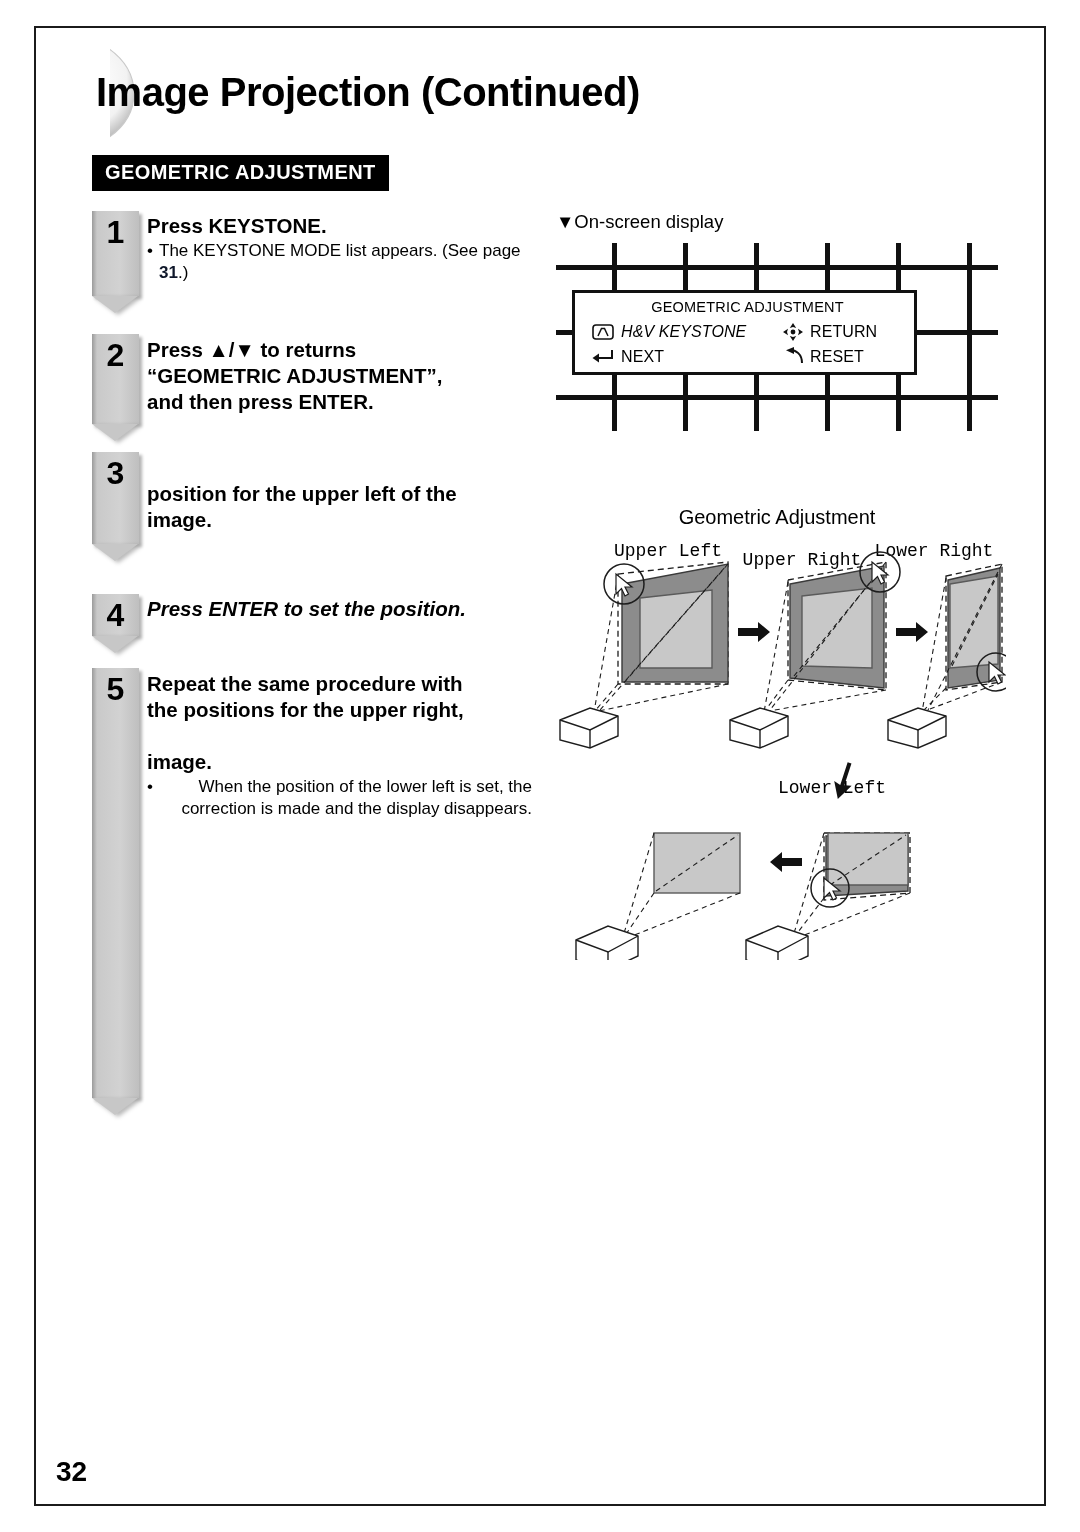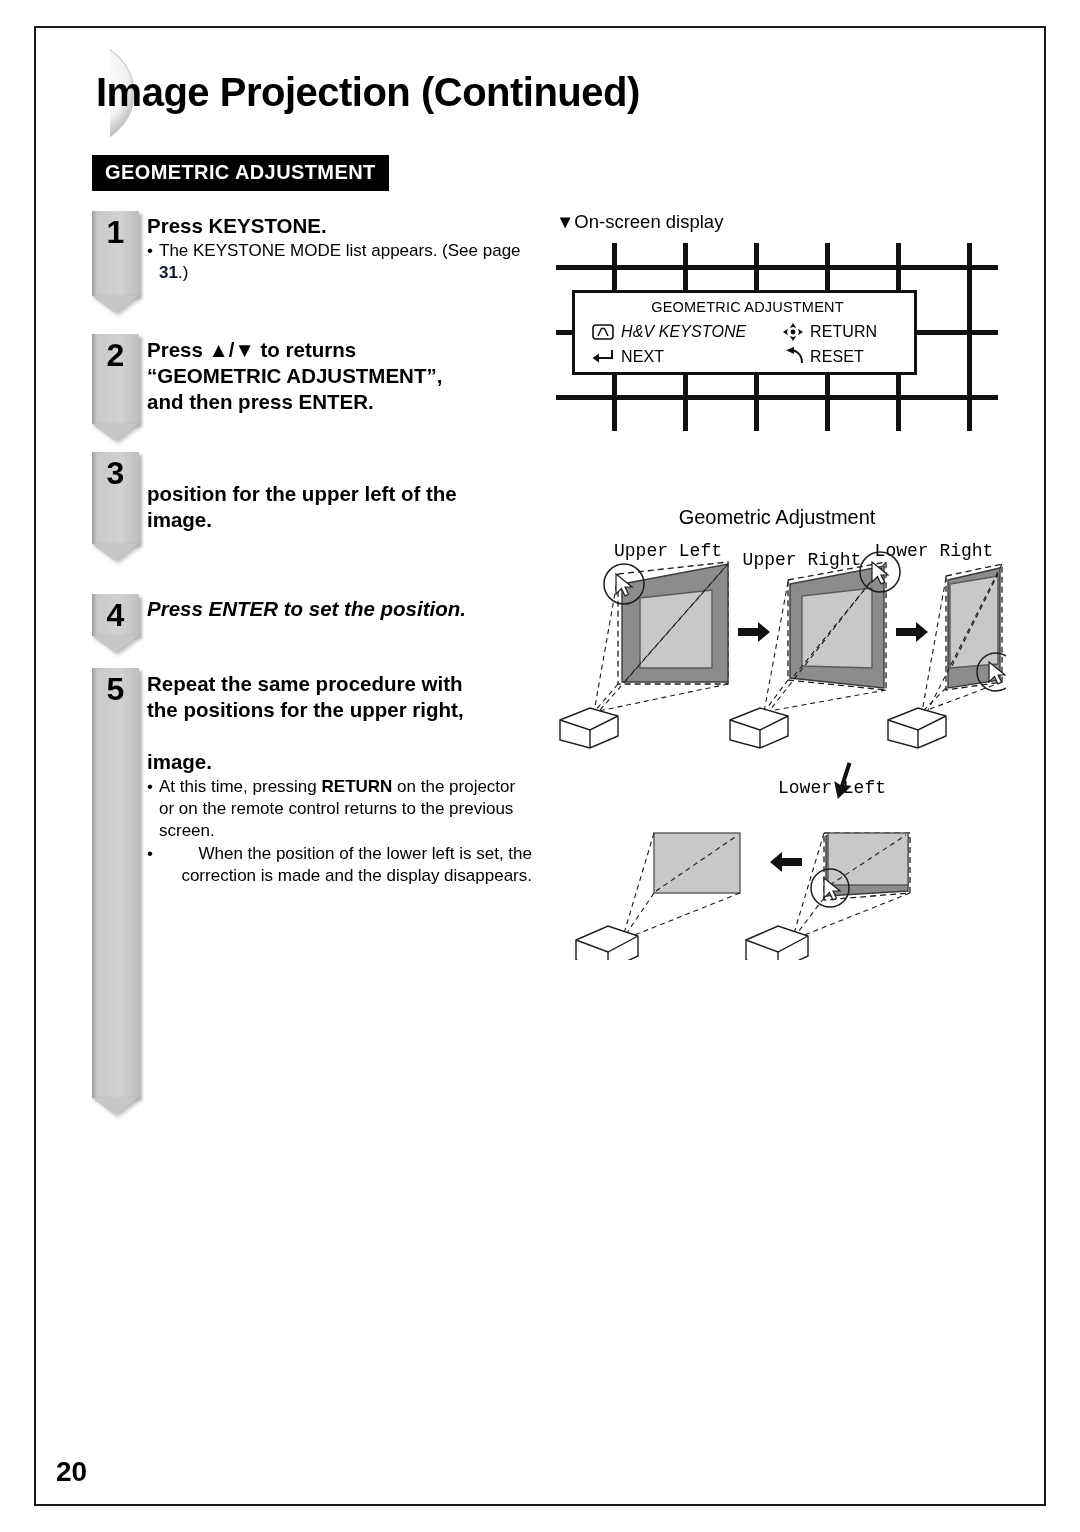--- a/index.html
+++ b/index.html
@@ -249,21 +249,20 @@
   <span class="step-num">5</span>
   <span class="tip"></span>
 </div>
 <div class="step-head" style="left:147px; top:671px; width:400px;">
   <span>Repeat the same procedure with</span><br>
   <span>the positions for the upper right,</span><br>
   <br>
   <span>image.</span>
 </div>
 <div class="bullets" style="left:147px; top:775px; width:385px;">
-  <span class="b"><span>At this time, pressing </span><span class="kb">RETURN</span><span> on the projector or on the remote control returns to the previous screen.</span></span>
   <span class="b bold"><span>When the position of the lower left is set, the correction is made and the display disappears.</span></span>
 </div>
 
 <div class="osd-caption">▼On-screen display</div>
 
 <div class="osd-area">
 
   <span class="gl-v" style="left:56px;"></span>
   <span class="gl-v" style="left:127px;"></span>
   <span class="gl-v" style="left:198px;"></span>
@@ -438,13 +437,13 @@
     <path class="cur" d="M268 338 L268 358 L273.5 352.5 L277 360 L280.5 358 L277 351 L284 351 Z"></path>
     <g>
       <path class="proj" d="M190 400 L222 386 L252 396 L252 416 L222 430 L190 420 Z"></path>
       <path class="proj" d="M190 400 L222 412 L252 396"></path>
       <path class="proj" d="M222 412 L222 430"></path>
     </g>
   </g>
 </svg>
 </div>
 
-<div class="page-number">20</div>
+<div class="page-number">32</div>
 
 </body></html>

